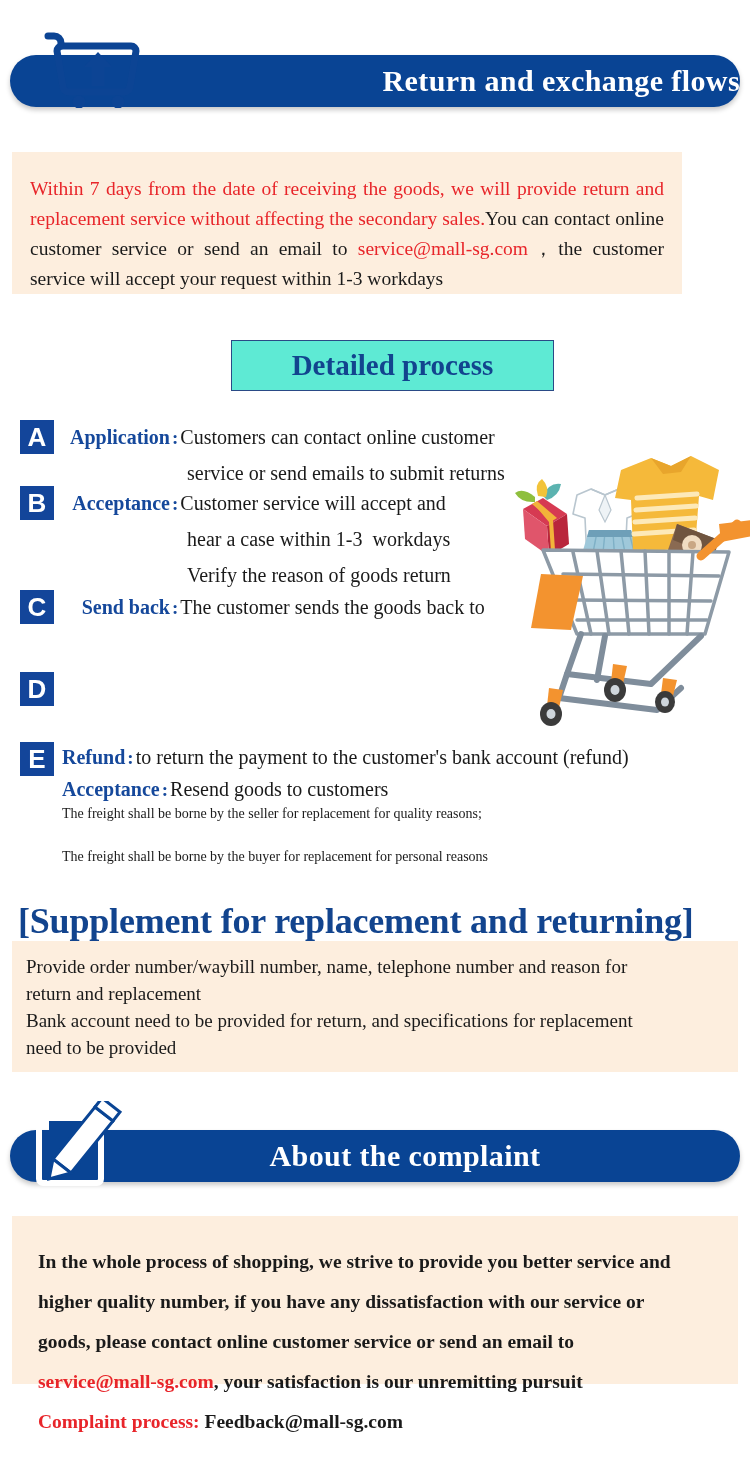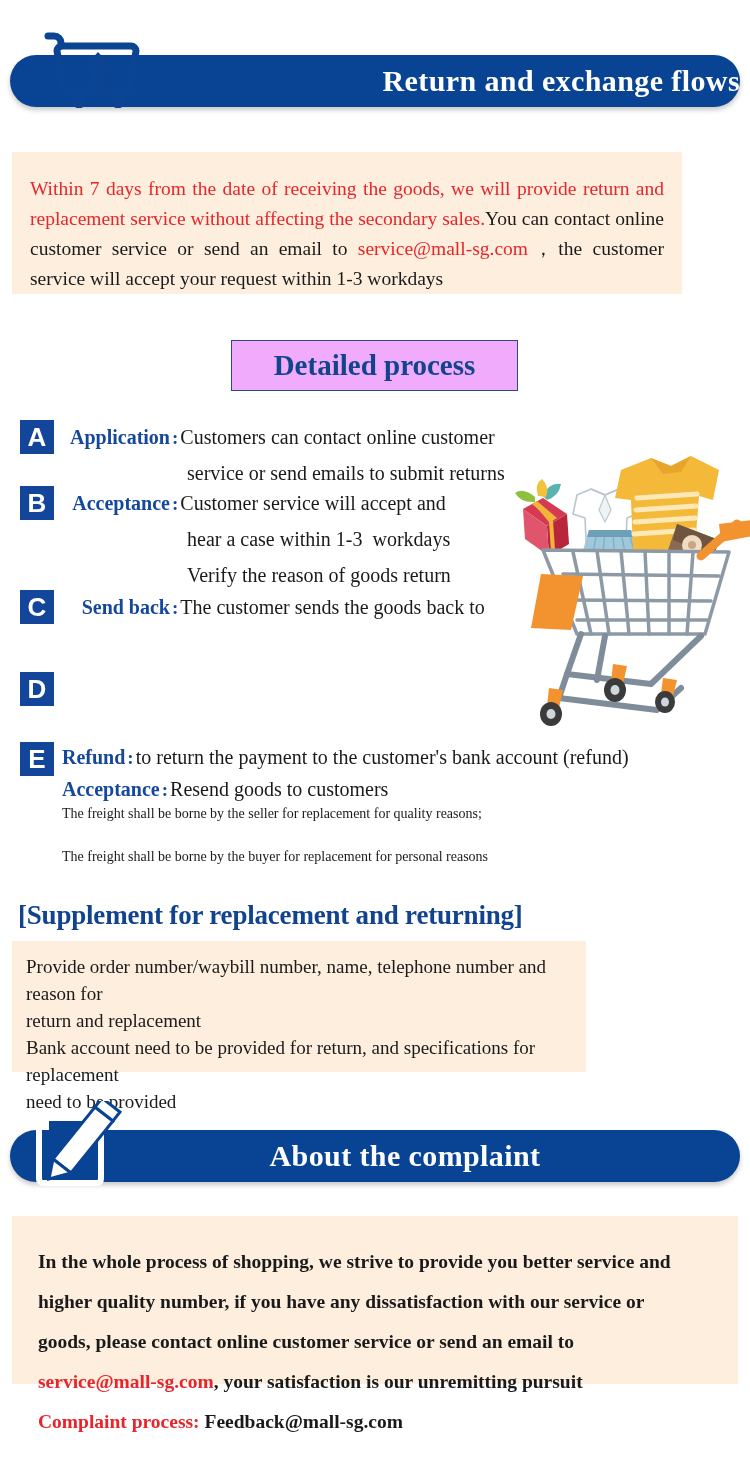--- a/index.html
+++ b/index.html
@@ -78,21 +78,21 @@
     font-size: 19.5px;
     line-height: 30px;
     text-align: justify;
     text-justify: inter-word;
   }
   .red { color: #e8252a; }
 
   #supplement-box {
     left: 12px;
     top: 941px;
-    width: 574px;
+    width: 726px;
     height: 131px;
     padding: 12px 14px 0 14px;
   }
   #supplement-box .sup-line {
     font-size: 19px;
     line-height: 27px;
   }
 
   #complaint-box {
     left: 12px;
@@ -105,30 +105,30 @@
   #complaint-box .c-line {
     font-size: 19.5px;
     line-height: 40px;
   }
 
   
   #process-title {
     position: absolute;
     left: 231px;
     top: 340px;
-    width: 287px;
+    width: 323px;
     height: 51px;
     border: 1px solid #2a4a86;
     box-sizing: border-box;
     text-align: center;
     line-height: 49px;
     font-size: 29px;
     font-weight: bold;
     color: #12448e;
-    background: #f0abfc;
+    background: #5eead4;
   }
 
   
   #steps {
     position: absolute;
     left: 0;
     top: 420px;
     width: 750px;
   }
   .step {
@@ -183,21 +183,21 @@
     font-size: 14px;
     line-height: 43px;
     margin-left: 62px;
   }
 
   
   #supplement-heading {
     position: absolute;
     left: 18px;
     top: 900px;
-    font-size: 27px;
+    font-size: 36px;
     font-weight: bold;
     color: #12448e;
     letter-spacing: -0.2px;
     text-align: right;
   }
 
   
   #cart-illustration {
     position: absolute;
     left: 505px;

